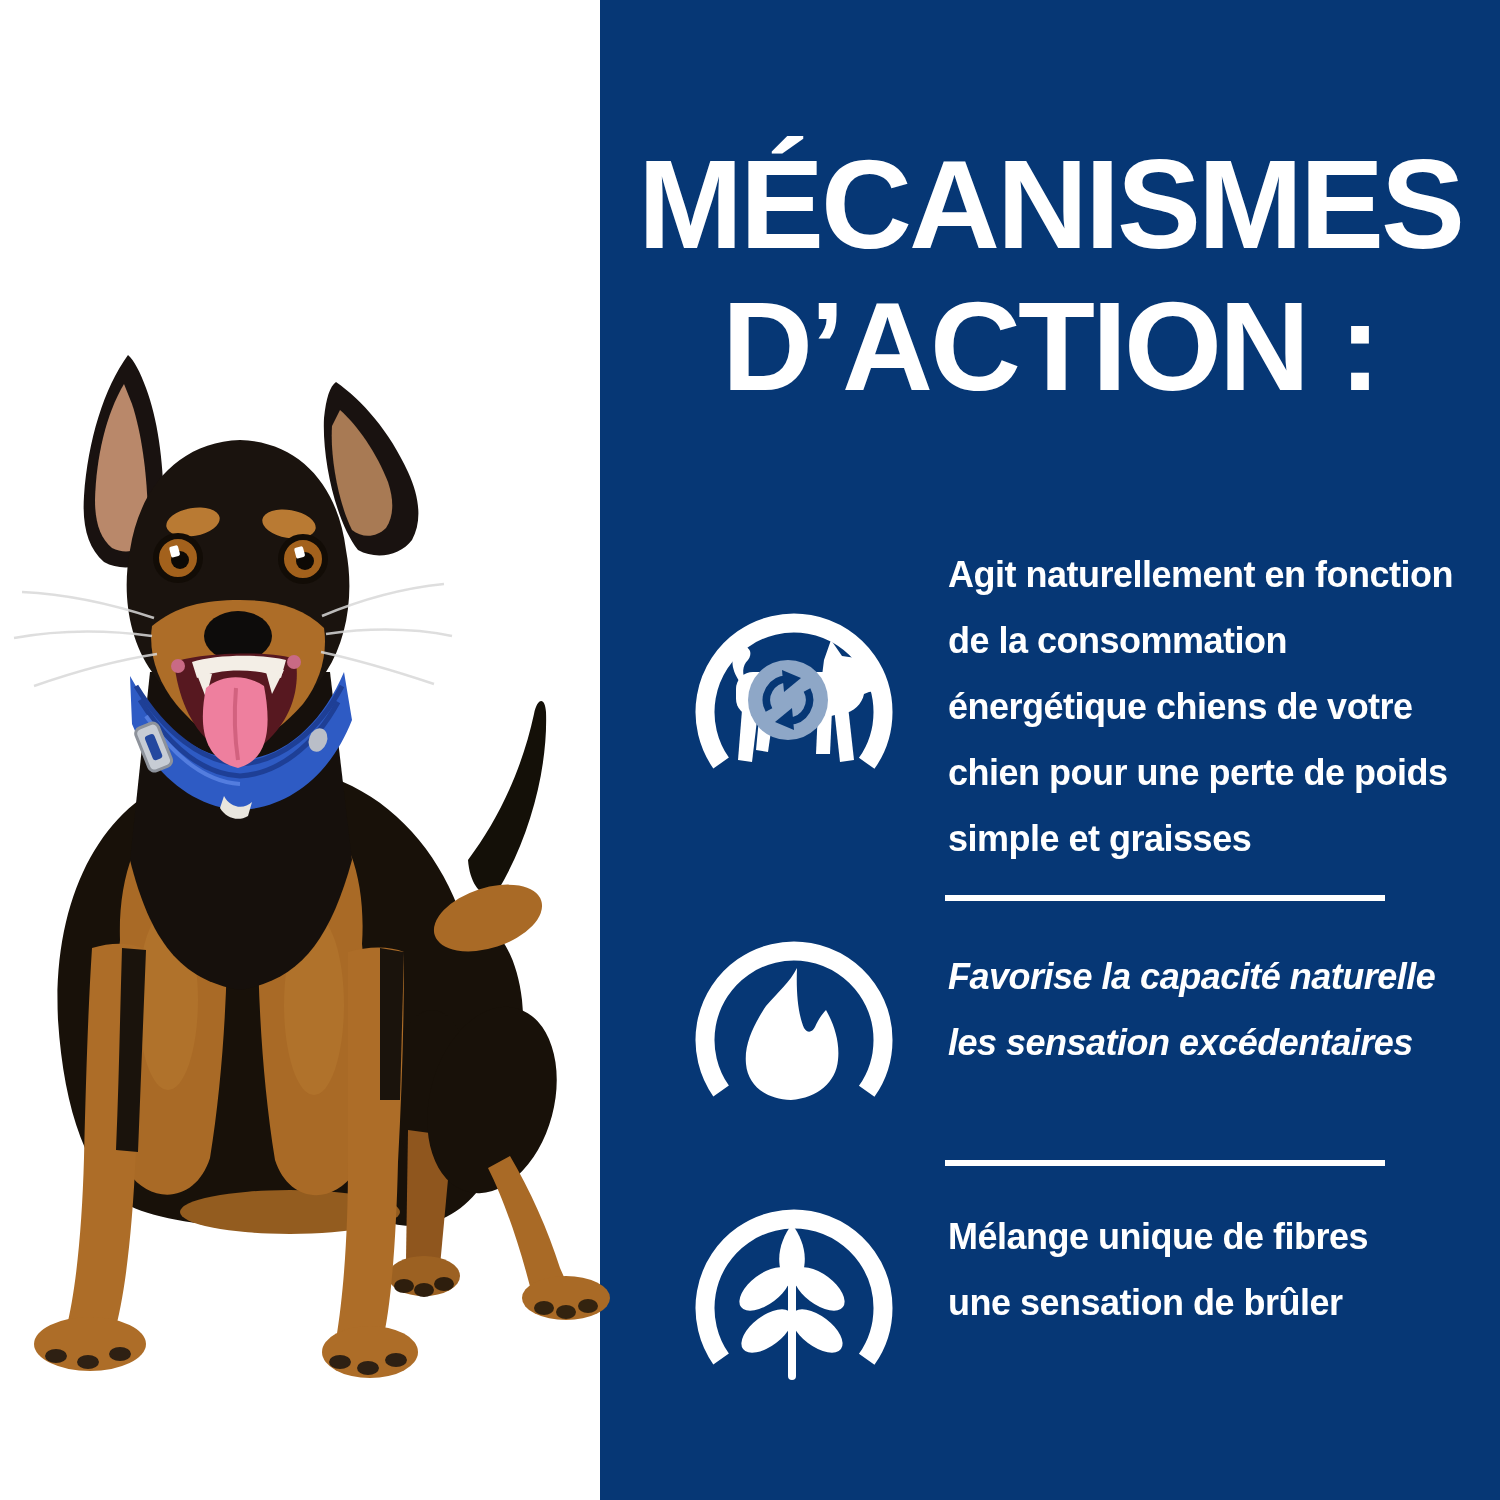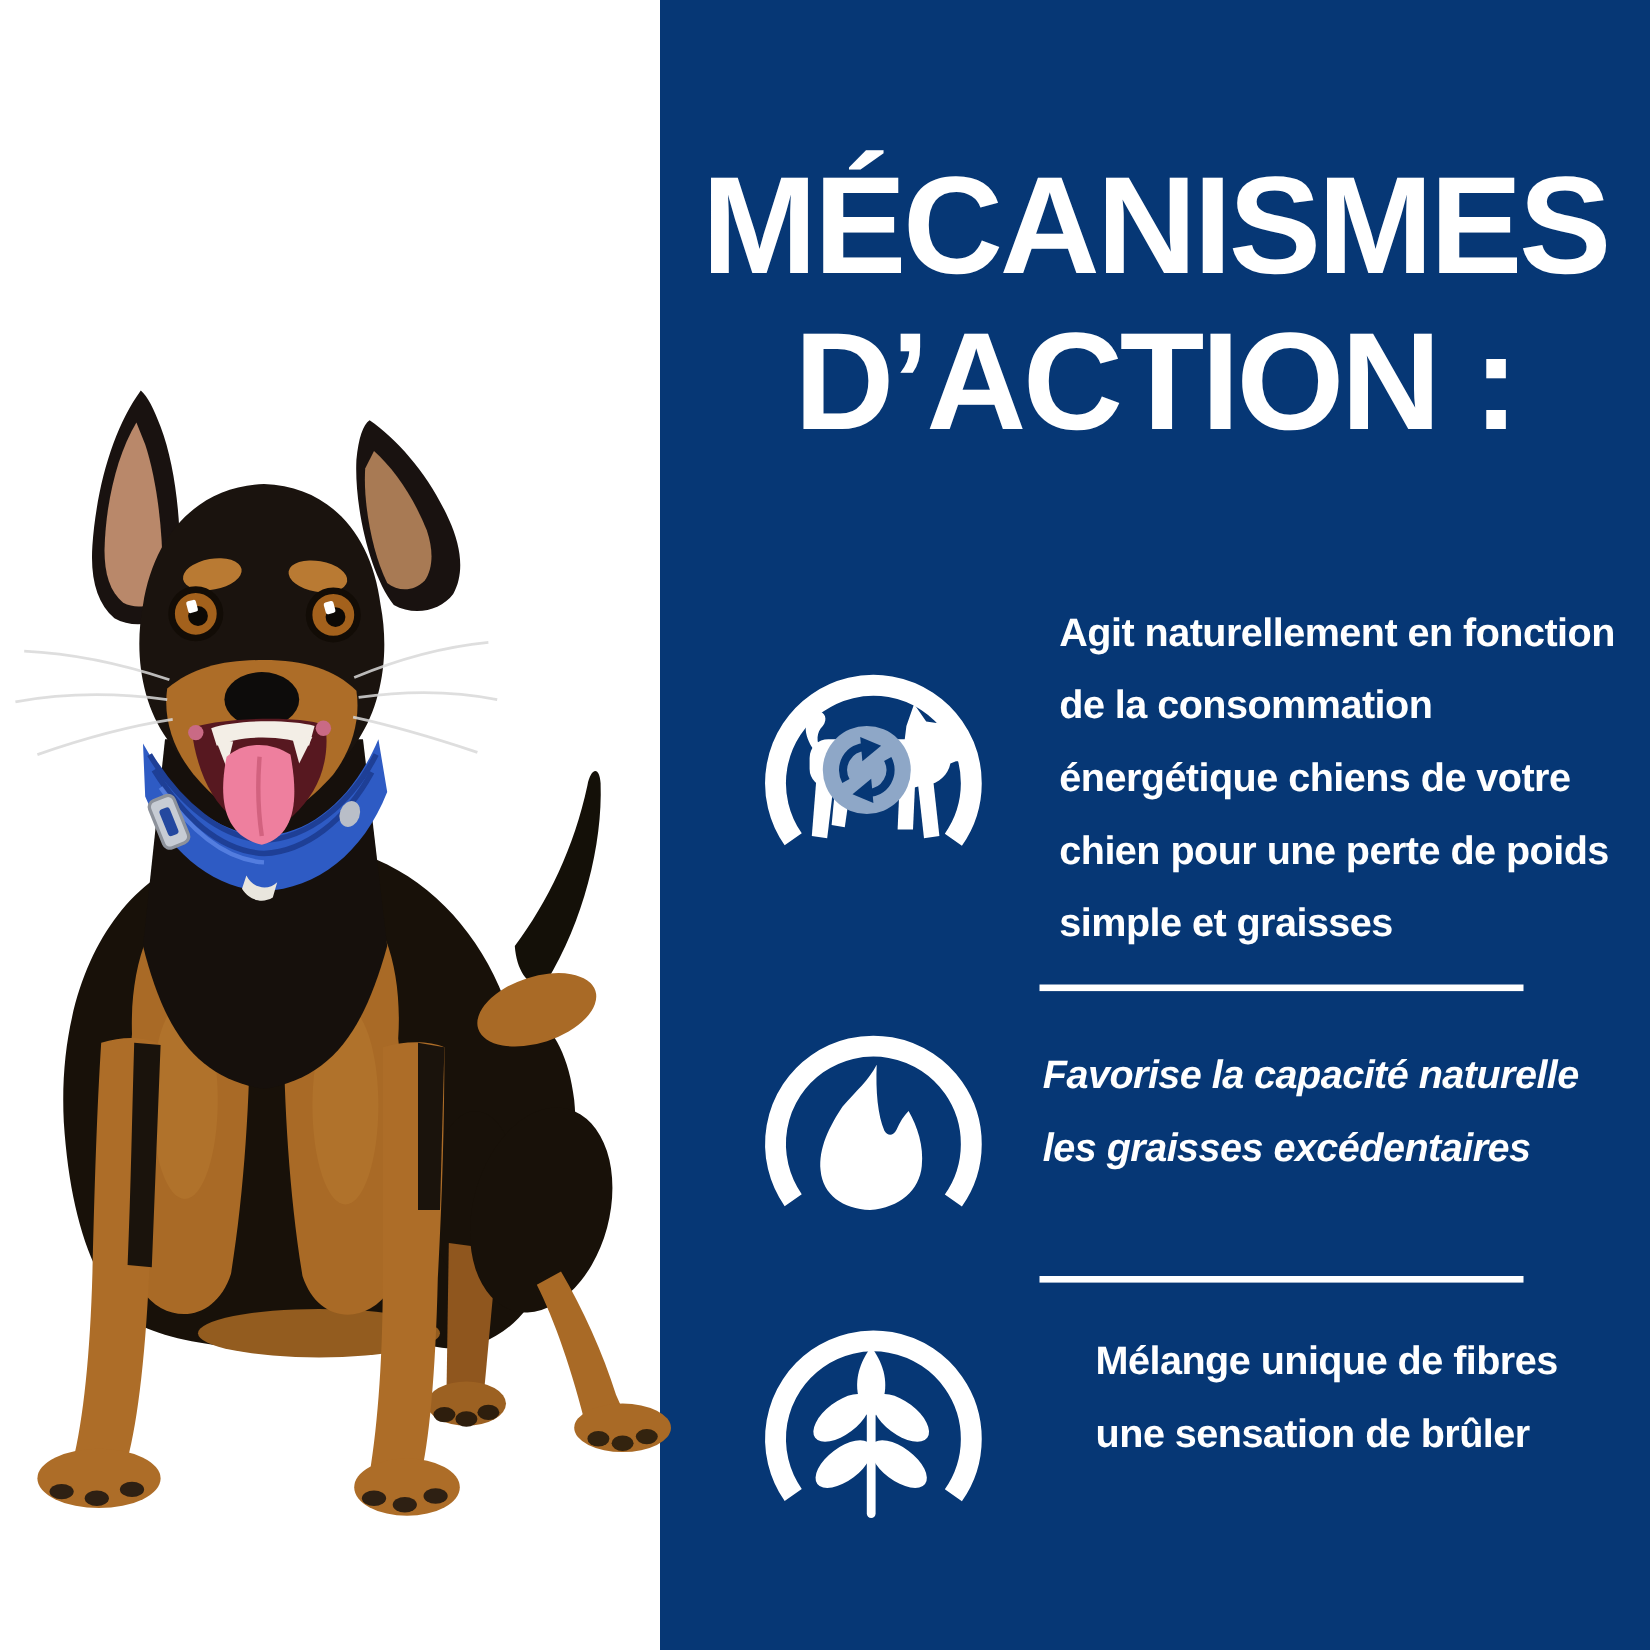--- a/index.html
+++ b/index.html
@@ -15,21 +15,21 @@
     text-align:center;color:var(--text_white,#ffffff);
     font-weight:700;font-size:126px;line-height:142px;letter-spacing:-3px;
   }
   .title span{display:block;}
   .feature-icon{position:absolute;left:684px;width:220px;height:230px;z-index:3;}
   .icon-1{top:602px;} .icon-2{top:930px;} .icon-3{top:1198px;}
   .feature-text{
     position:absolute;left:948px;z-index:3;color:var(--text_white,#ffffff);
     font-weight:700;font-size:36px;line-height:66px;letter-spacing:-0.5px;white-space:nowrap;
   }
-  .text-1{top:542px;margin-left:15px;} .text-2{top:944px;font-style:italic;} .text-3{top:1204px;margin-left:48px;}
+  .text-1{top:542px;} .text-2{top:944px;font-style:italic;} .text-3{top:1204px;}
   .divider{position:absolute;left:945px;width:440px;height:6px;background:var(--text_white,#ffffff);z-index:3;}
   .div-1{top:895px;} .div-2{top:1160px;}
 </style>
 </head>
 <body>
 
 <div class="stage">
 
   <div class="photo-side"></div>
   <div class="panel"></div>
@@ -164,21 +164,21 @@
   </div>
 
   <div class="divider div-1"></div>
 
   <svg class="feature-icon icon-2" viewBox="0 0 220 230" xmlns="http://www.w3.org/2000/svg" aria-hidden="true">
     <circle cx="110" cy="110" r="89" fill="none" stroke="#ffffff" stroke-width="19" stroke-dasharray="388 171" transform="rotate(145 110 110)"></circle>
     <path fill="#ffffff" d="M 113 38 C 112 62 114 84 120 98 C 123 103 128 103 131 97 C 134 90 138 84 142 80 C 150 94 156 112 154 130 C 152 152 134 168 107 170 C 82 169 64 156 62 134 C 60 114 70 94 82 76 C 94 62 106 52 113 38 Z"></path>
   </svg>
   <div class="feature-text text-2">
     <div>Favorise la capacité naturelle</div>
-    <div>les graisses excédentaires</div>
+    <div>les sensation excédentaires</div>
   </div>
 
   <div class="divider div-2"></div>
 
   <svg class="feature-icon icon-3" viewBox="0 0 220 230" xmlns="http://www.w3.org/2000/svg" aria-hidden="true">
     <circle cx="110" cy="110" r="89" fill="none" stroke="#ffffff" stroke-width="19" stroke-dasharray="388 171" transform="rotate(145 110 110)"></circle>
     <g fill="#ffffff">
       <rect x="104" y="42" width="8" height="140" rx="4"></rect>
       <path d="M 108 26 C 118 40 124 56 119 74 C 115 86 110 91 108 93 C 106 91 101 86 97 74 C 92 56 98 40 108 26 Z"></path>
       <ellipse cx="81" cy="91" rx="30" ry="15" transform="rotate(-37 81 91)"></ellipse>

